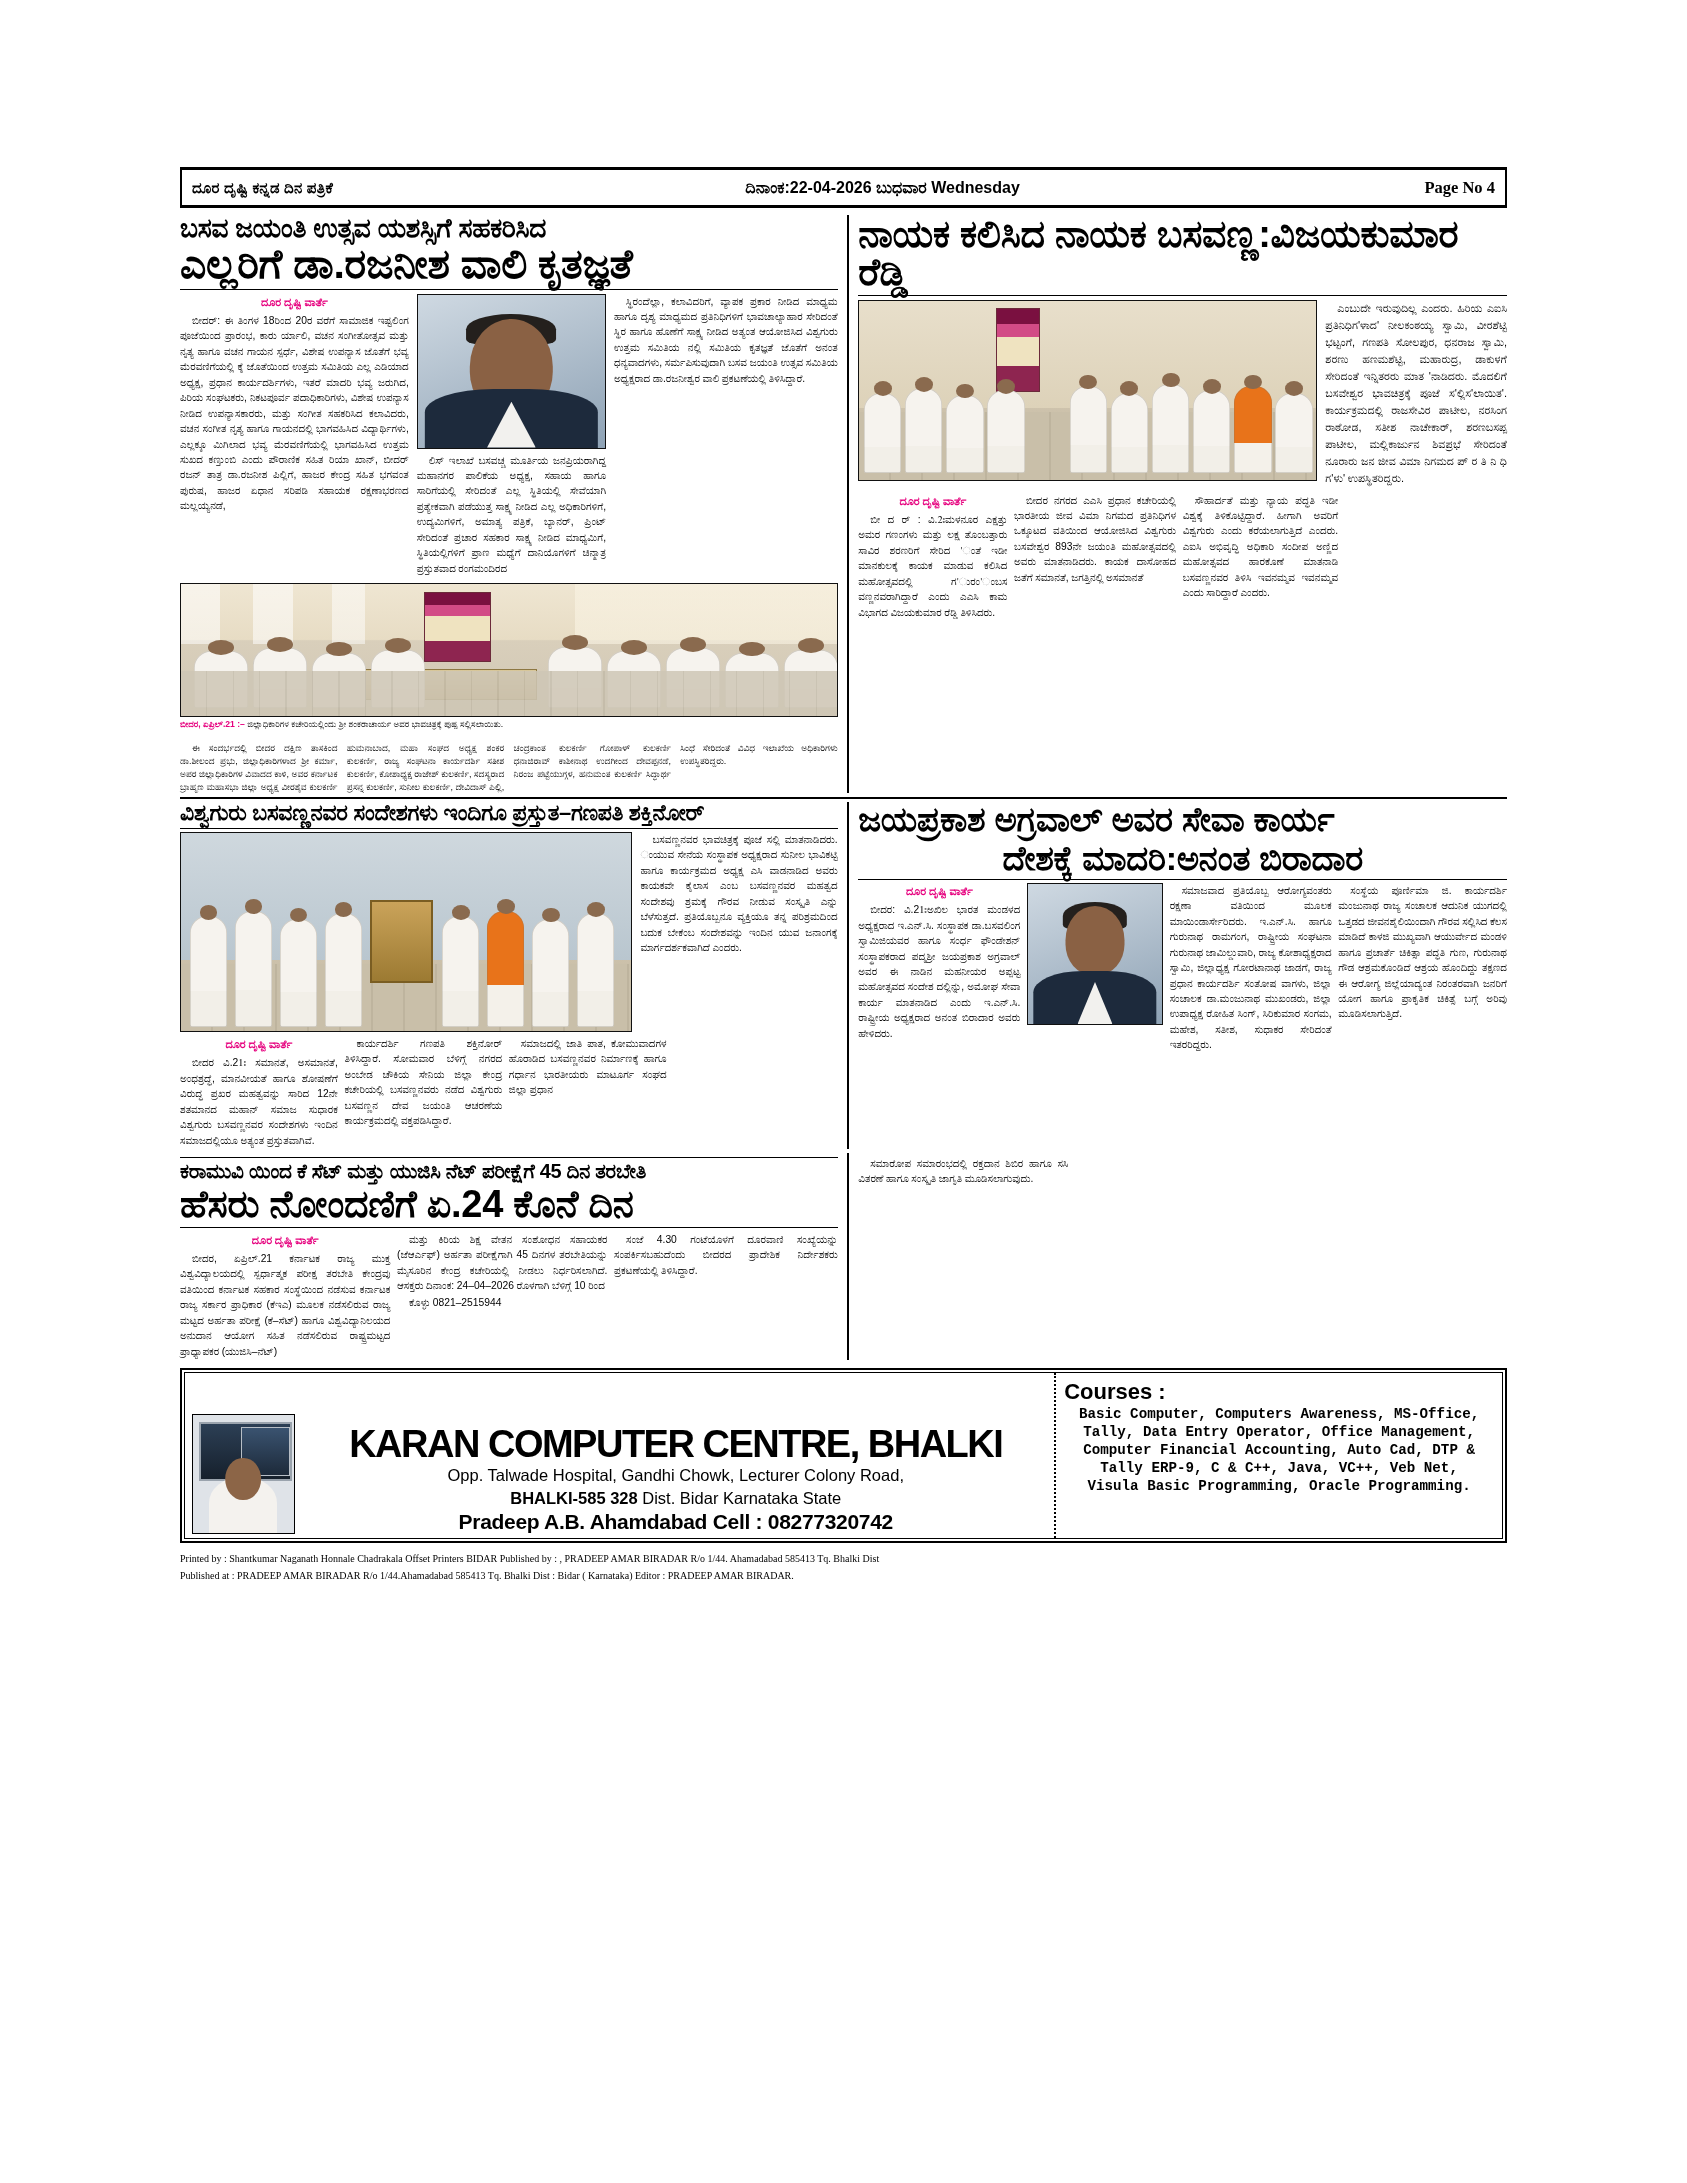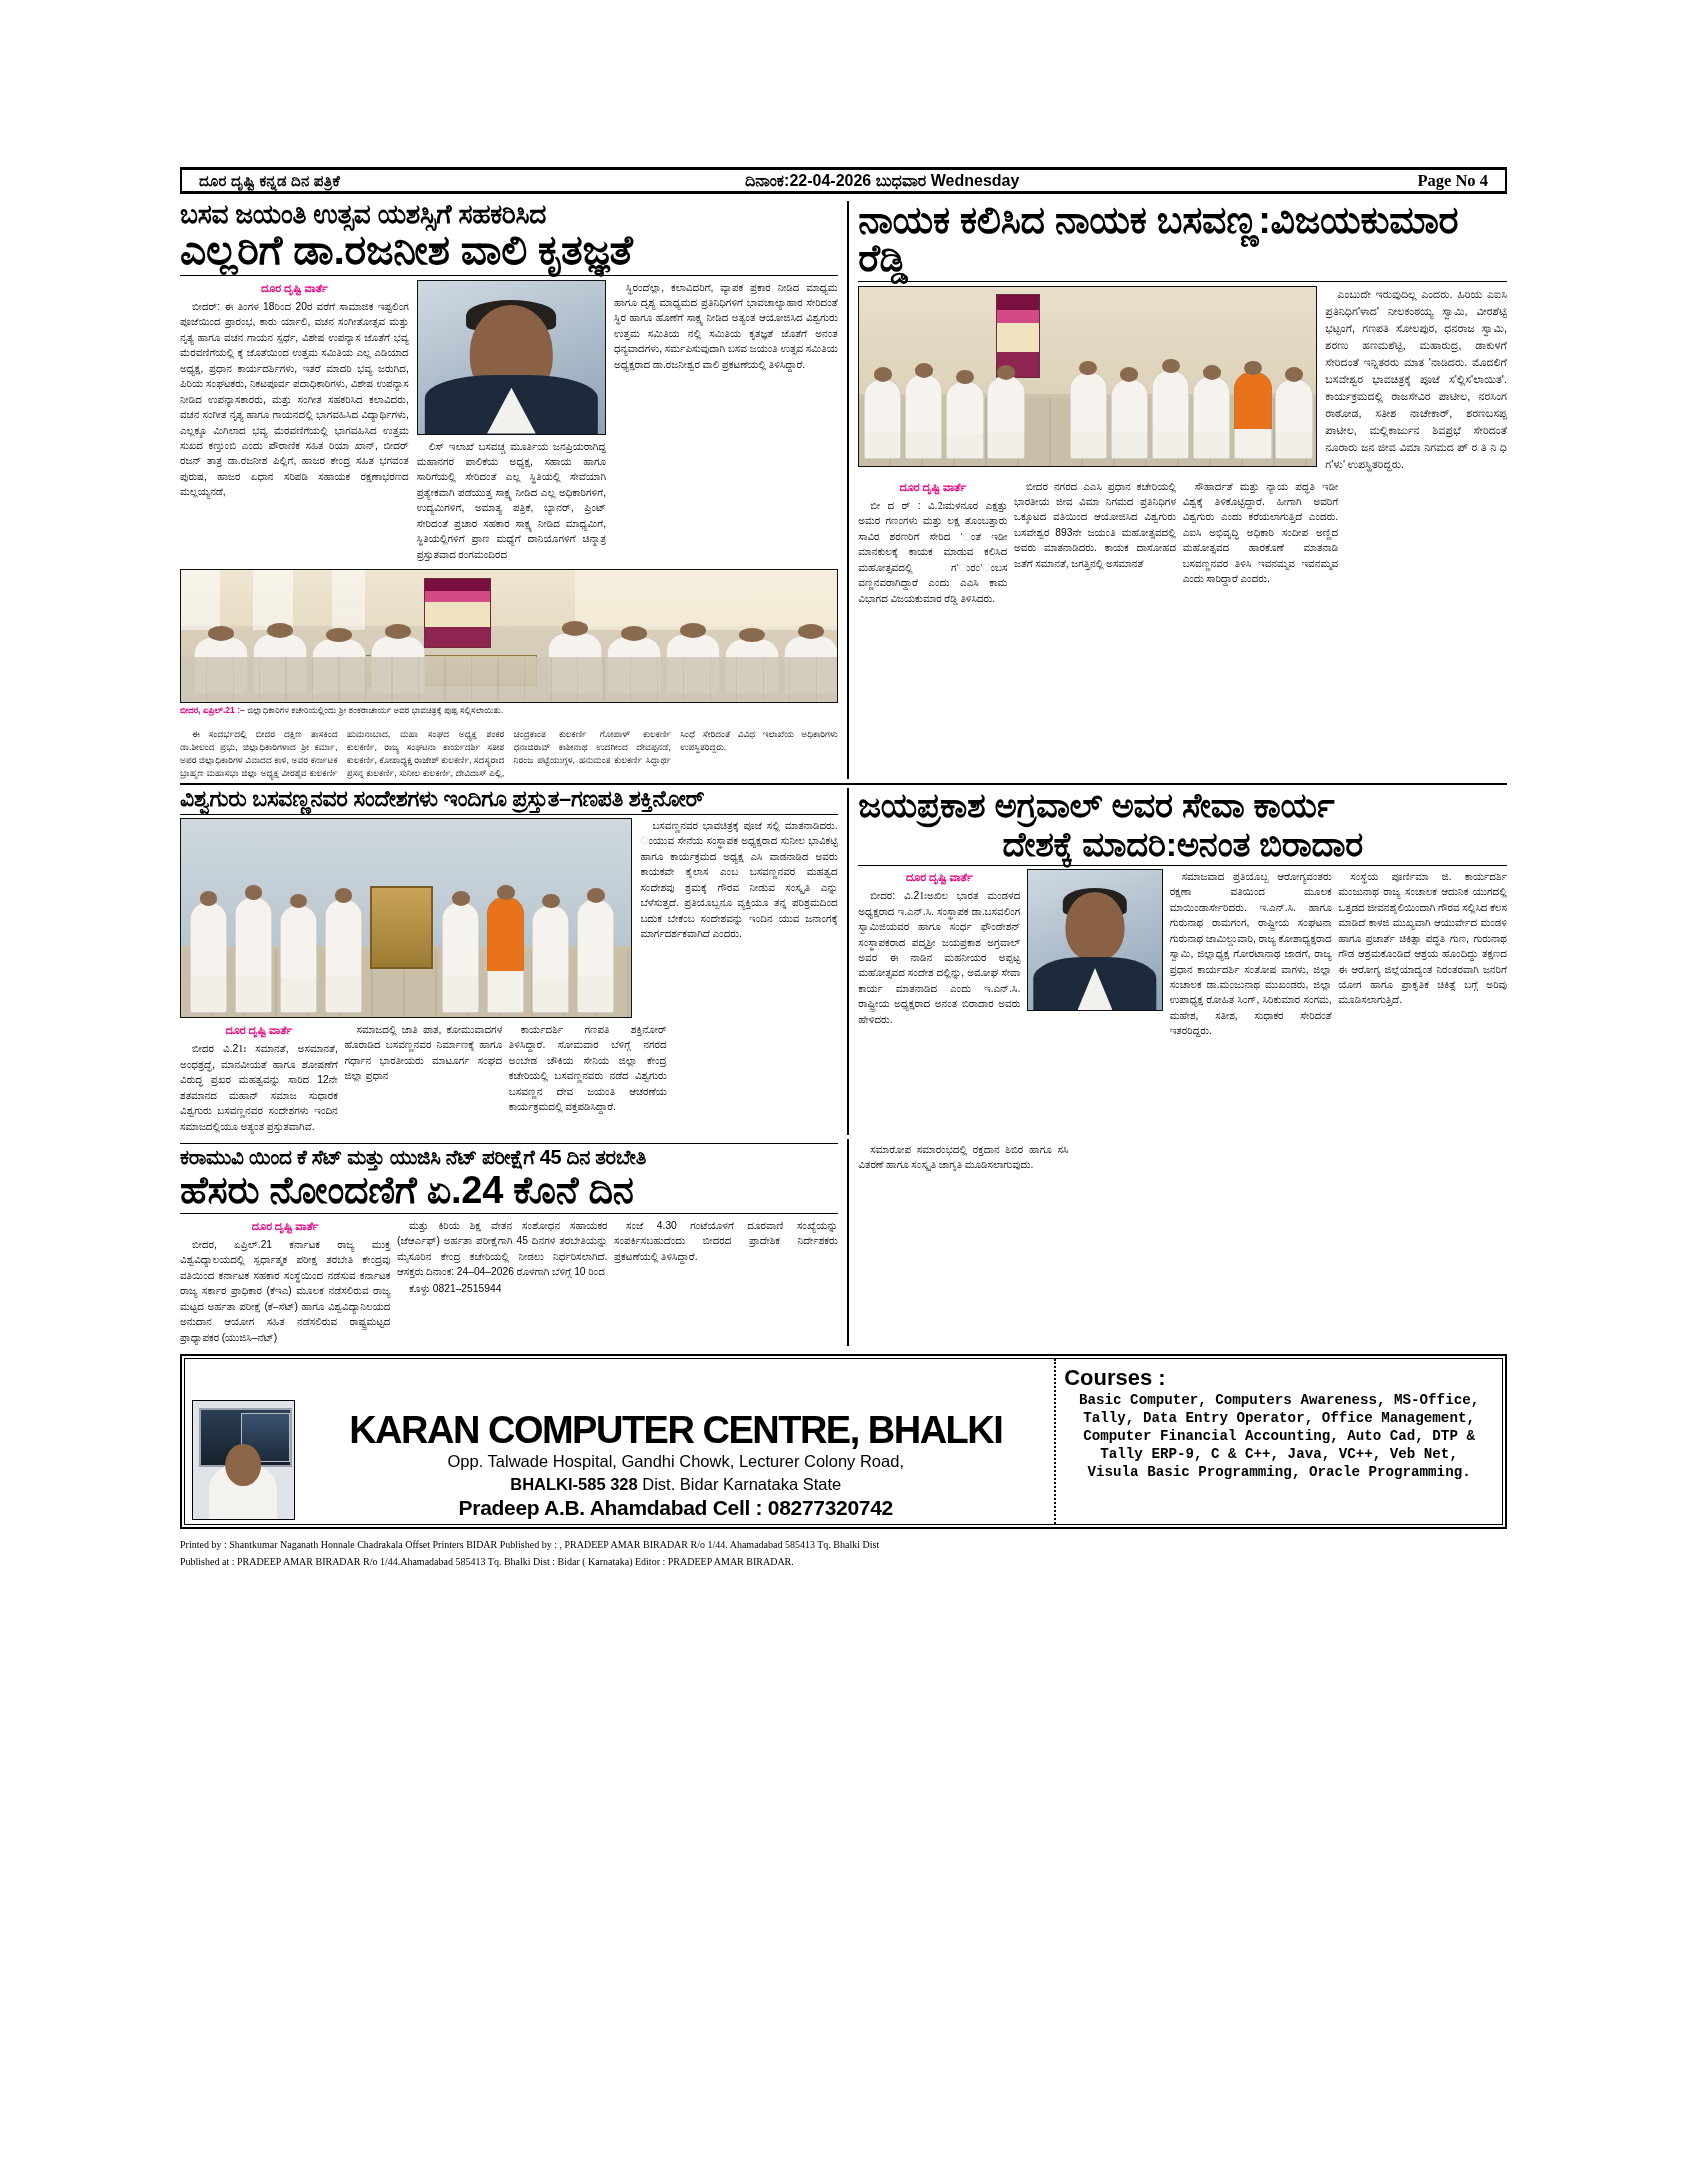--- a/index.html
+++ b/index.html
@@ -17,24 +17,24 @@
     position: absolute;
     left: 180px; top: 167px;
     width: 1327px; height: 1852px;
     background: #fff;
   }
   
   .masthead {
     border: 2px solid #000;
     border-top: 3.3px solid #000;
     border-bottom: 3.3px solid #000;
-    height: 27px;
+    height: 41px;
     display: flex;
     align-items: center;
-    padding: 0 17px;
+    padding: 0 10px;
     box-sizing: border-box;
     margin-bottom: 6.6px;
   }
   .mast-left   { flex: 0 0 26%; font-size: 15px; font-weight: bold; letter-spacing: 0.2px; }
   .mast-center { flex: 1 1 auto; text-align: center; font-size: 16px; font-weight: bold; }
   .mast-right  { flex: 0 0 20%; text-align: right; font-size: 16.5px; font-weight: bold;
                  font-family: "Liberation Serif", serif; }
 
   
   .rule-thick { border-top: 2.6px solid #000; margin: 4px 0 2.6px; }
@@ -361,26 +361,26 @@
 
       <div class="split" style="margin-top:4px;">
         <div style="width:25%; padding-right:6.6px; box-sizing:border-box;">
           <div class="bodytext kn">
             <span class="byline kn">ದೂರ ದೃಷ್ಟಿ ವಾರ್ತೆ</span>
             <p>ಬೀದರ ವಿ.21ಃ ಸಮಾನತೆ, ಅಸಮಾನತೆ, ಅಂಧಶ್ರದ್ಧೆ, ಮಾನವೀಯತೆ ಹಾಗೂ ಶೋಷಣೆಗೆ ವಿರುದ್ಧ ಪ್ರಖರ ಮಹತ್ವವನ್ನು ಸಾರಿದ 12ನೇ ಶತಮಾನದ ಮಹಾನ್ ಸಮಾಜ ಸುಧಾರಕ ವಿಶ್ವಗುರು ಬಸವಣ್ಣನವರ ಸಂದೇಶಗಳು ಇಂದಿನ ಸಮಾಜದಲ್ಲಿಯೂ ಅತ್ಯಂತ ಪ್ರಸ್ತುತವಾಗಿವೆ.</p>
           </div>
         </div>
         <div style="width:25%; padding-right:6.6px; box-sizing:border-box;">
           <div class="bodytext kn">
+            <p>ಕಾರ್ಯದರ್ಶಿ ಗಣಪತಿ ಶಕ್ತಿನೋರ್ ತಿಳಿಸಿದ್ದಾರೆ. ಸೋಮವಾರ ಬೆಳಿಗ್ಗೆ ನಗರದ ಅಂಬೇಡ ಚೌಕಿಯ ಸೇನಿಯ ಜಿಲ್ಲಾ ಕೇಂದ್ರ ಕಚೇರಿಯಲ್ಲಿ ಬಸವಣ್ಣನವರು ನಡೆದ ವಿಶ್ವಗುರು ಬಸವಣ್ಣನ ದೇವ ಜಯಂತಿ ಆಚರಣೆಯ ಕಾರ್ಯಕ್ರಮದಲ್ಲಿ ವಕ್ತಪಡಿಸಿದ್ದಾರೆ.</p>
+          </div>
+        </div>
+        <div style="width:25%; padding-right:6.6px; box-sizing:border-box;">
+          <div class="bodytext kn">
             <p>ಸಮಾಜದಲ್ಲಿ ಜಾತಿ ಪಾತ, ಕೋಮುವಾದಗಳ ಹೊರಾಡಿದ ಬಸವಣ್ಣನವರ ನಿರ್ಮಾಣಕ್ಕೆ ಹಾಗೂ ಗರ್ಧಾನ ಭಾರತೀಯರು ಮಾಟೂರ್ಗ ಸಂಘದ ಜಿಲ್ಲಾ ಪ್ರಧಾನ</p>
-          </div>
-        </div>
-        <div style="width:25%; padding-right:6.6px; box-sizing:border-box;">
-          <div class="bodytext kn">
-            <p>ಕಾರ್ಯದರ್ಶಿ ಗಣಪತಿ ಶಕ್ತಿನೋರ್ ತಿಳಿಸಿದ್ದಾರೆ. ಸೋಮವಾರ ಬೆಳಿಗ್ಗೆ ನಗರದ ಅಂಬೇಡ ಚೌಕಿಯ ಸೇನಿಯ ಜಿಲ್ಲಾ ಕೇಂದ್ರ ಕಚೇರಿಯಲ್ಲಿ ಬಸವಣ್ಣನವರು ನಡೆದ ವಿಶ್ವಗುರು ಬಸವಣ್ಣನ ದೇವ ಜಯಂತಿ ಆಚರಣೆಯ ಕಾರ್ಯಕ್ರಮದಲ್ಲಿ ವಕ್ತಪಡಿಸಿದ್ದಾರೆ.</p>
           </div>
         </div>
         <div style="width:25%; box-sizing:border-box;"></div>
       </div>
     </div>
 
     <div class="vdiv"></div>
 
     <div class="panel-r">
       <h1 class="hl hl-e kn">ಜಯಪ್ರಕಾಶ ಅಗ್ರವಾಲ್ ಅವರ ಸೇವಾ ಕಾರ್ಯ</h1>

